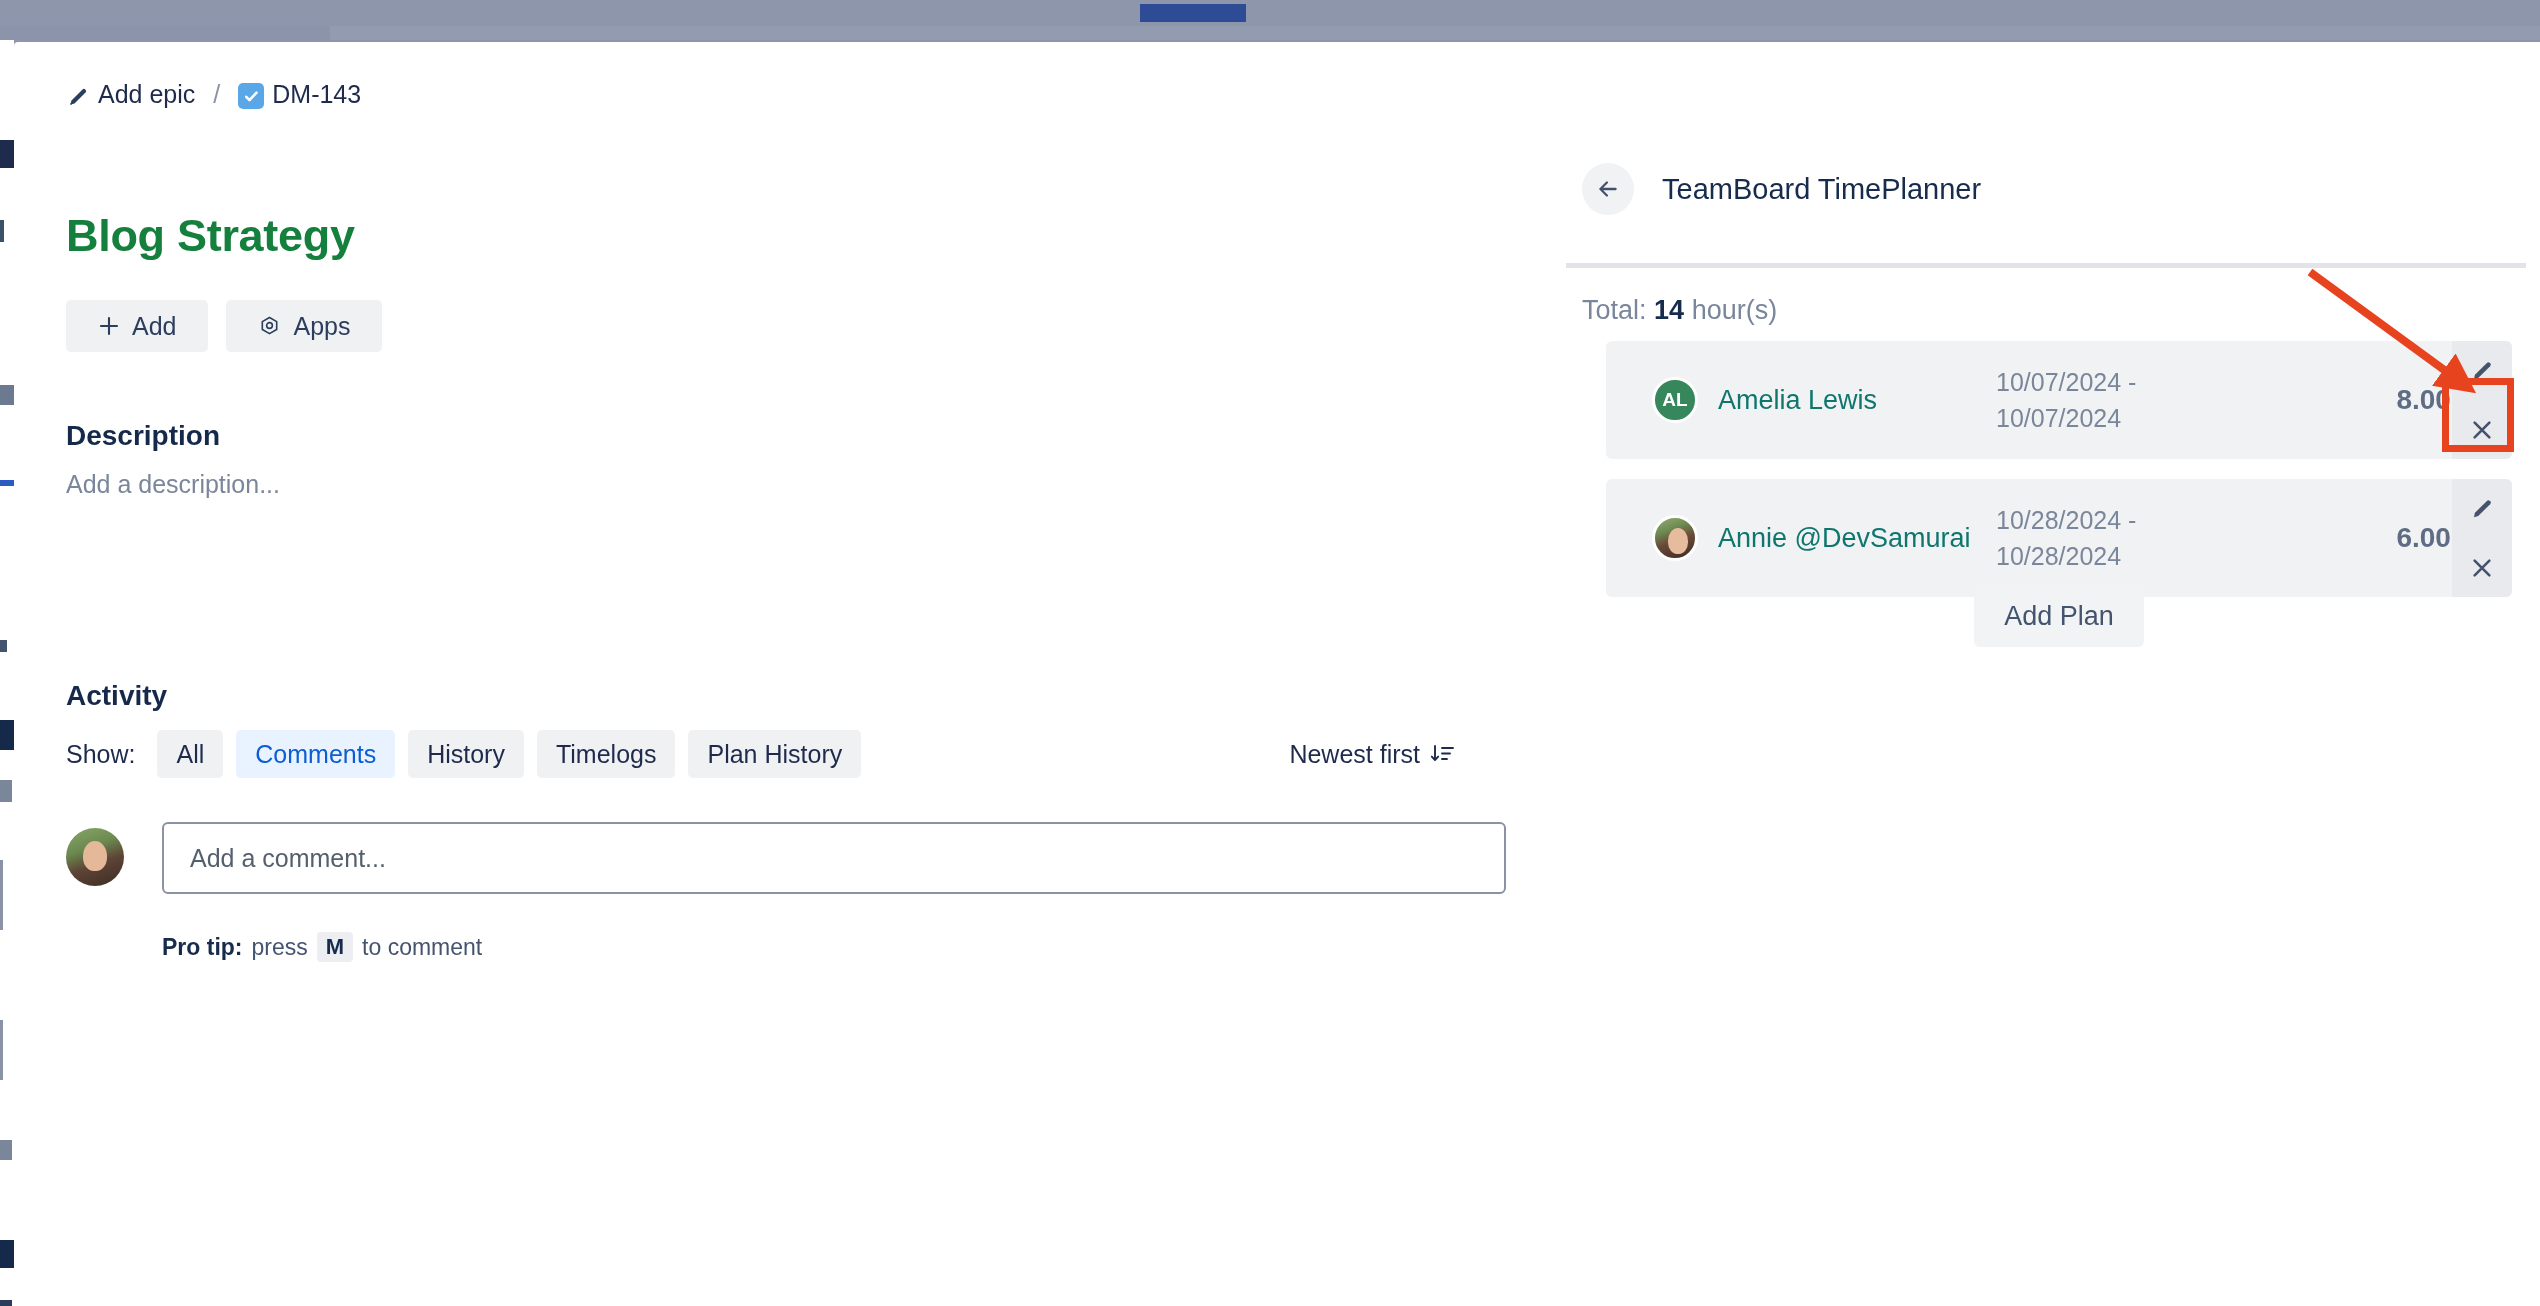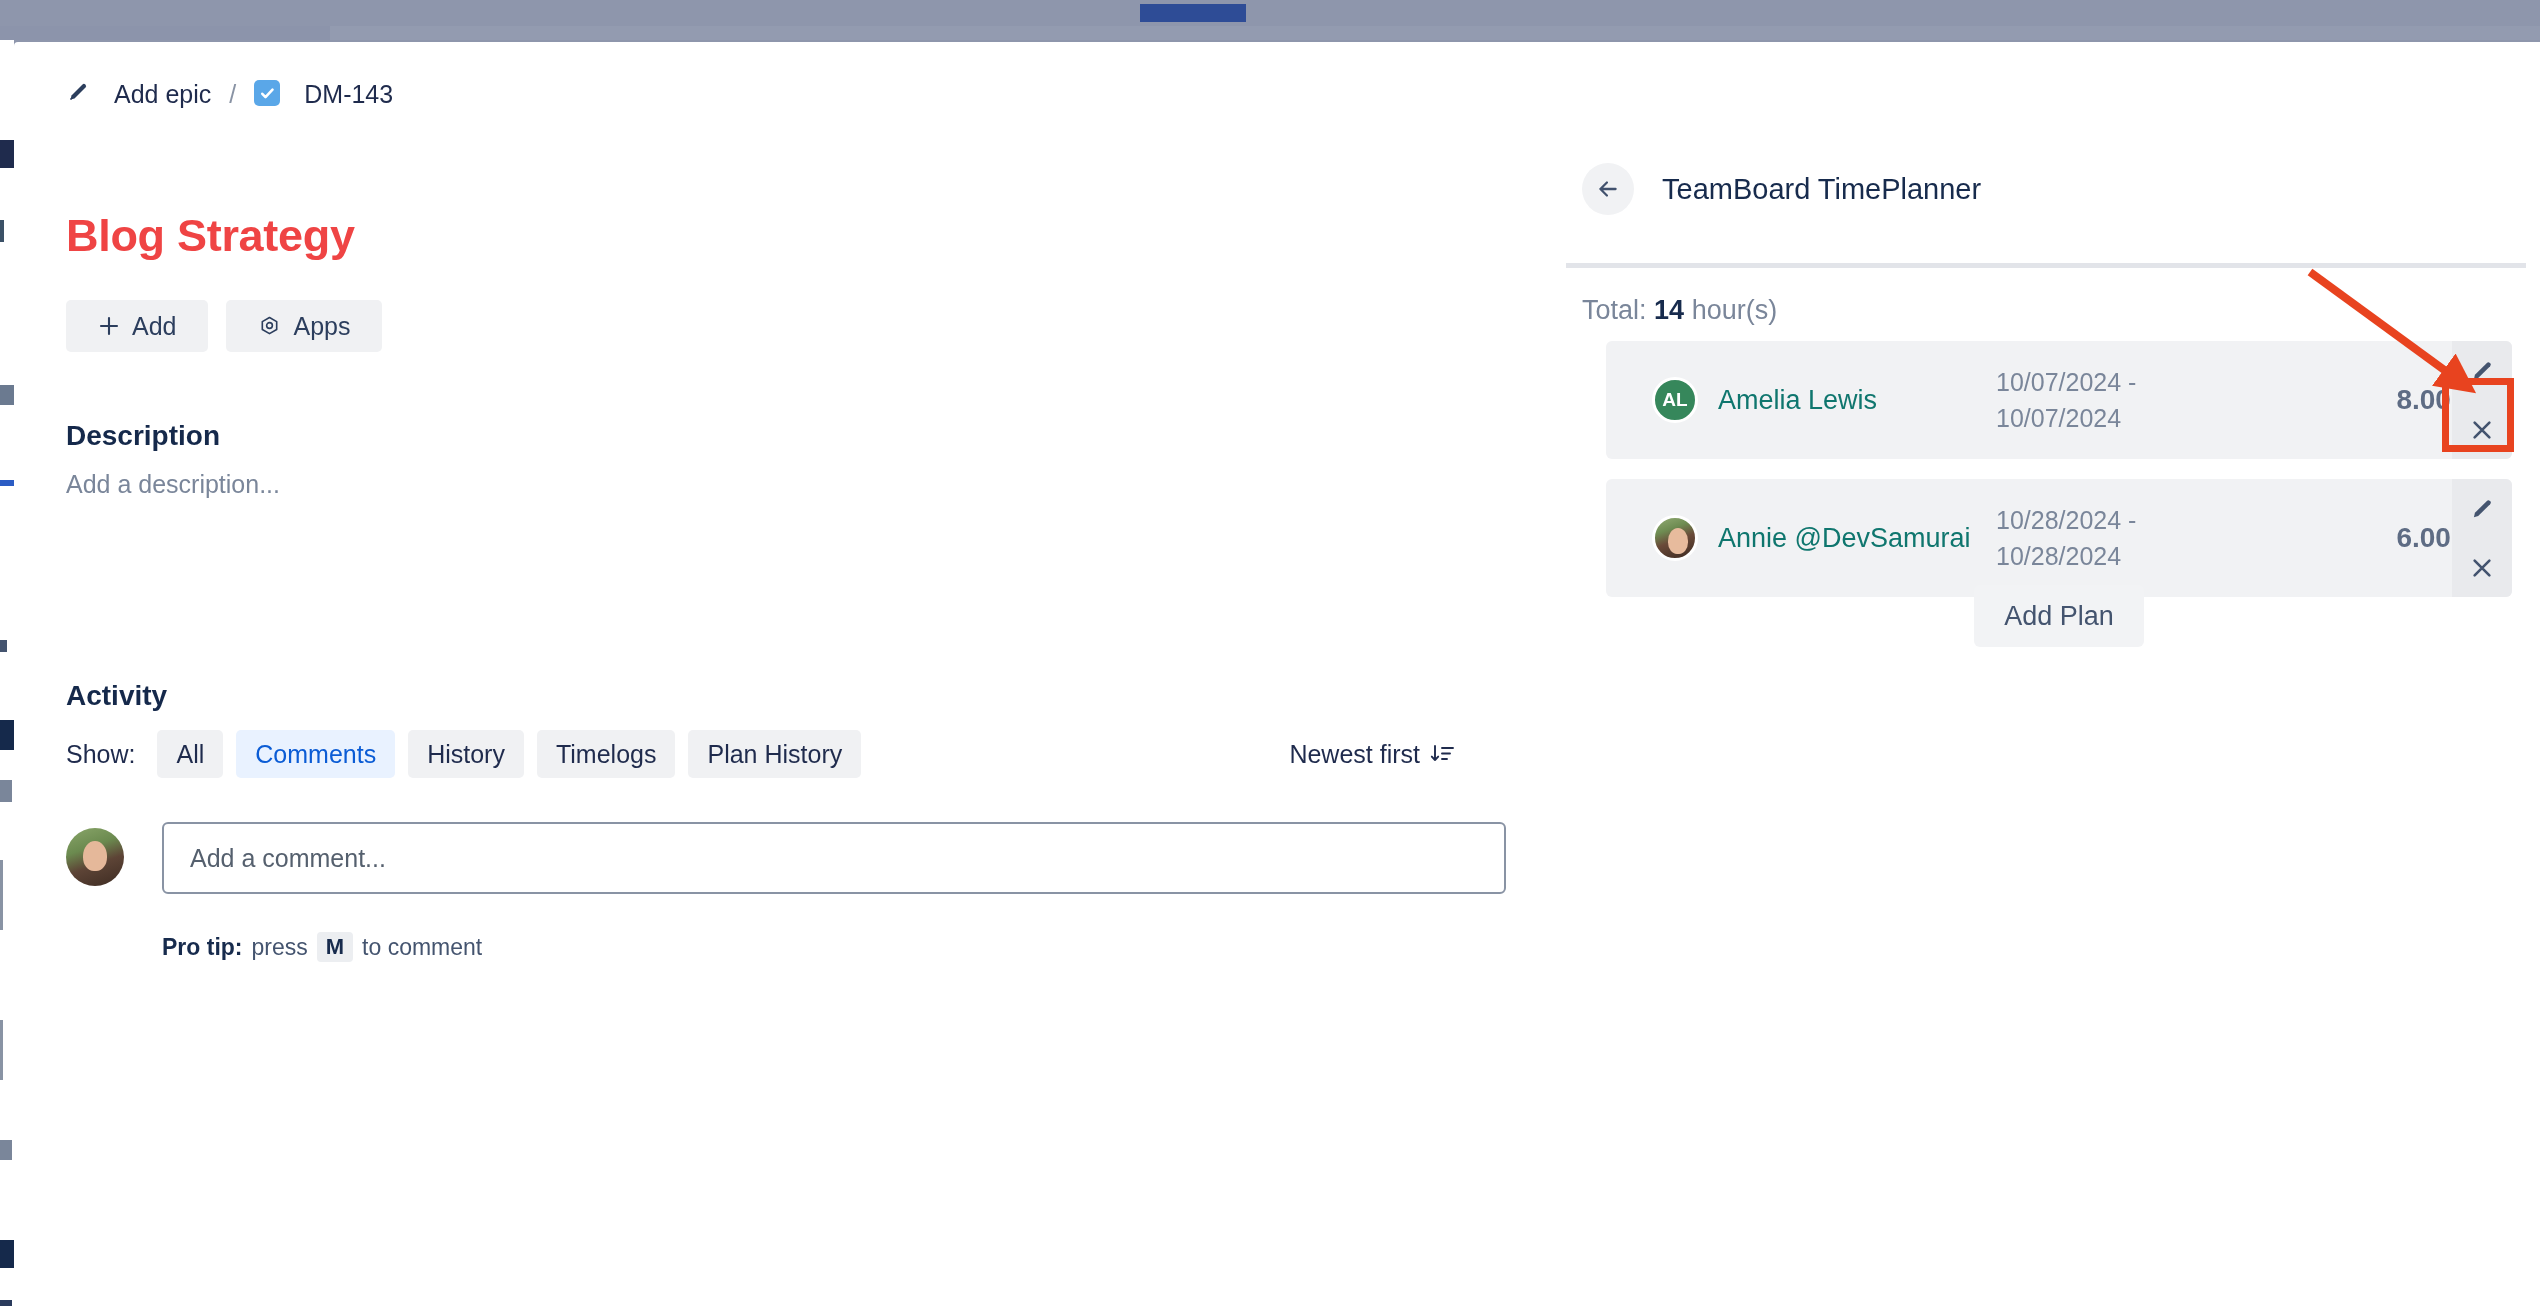--- a/index.html
+++ b/index.html
@@ -49,34 +49,34 @@
   #left-col {
     position: absolute; left: 0; top: 0; width: 1540px; height: 100%;
     padding: 0;
   }
 
   #breadcrumb {
     position: absolute; left: 52px; top: 38px;
     display: flex; align-items: center; gap: 0;
     font-size: 25px; color: #1f2b4d;
   }
-  .crumb-item { display: flex; align-items: flex-start; gap: 24px; }
+  .crumb-item { display: flex; align-items: flex-end; gap: 8px; }
   .crumb-sep { color: #8993a4; margin: 0 18px; font-size: 25px; }
   #pencil-icon svg { display: block; }
   #epic-label { color: #1f2b4d; font-size: 25px; }
   #issue-check {
     width: 26px; height: 26px; background: #5aa7e8; border-radius: 5px;
     display: flex; align-items: center; justify-content: center;
   }
   #issue-check svg { display: block; }
   #issue-key { color: #1f2b4d; font-size: 25px; }
 
   #issue-title {
     position: absolute; left: 52px; top: 168px;
-    font-size: 45px; font-weight: bold; color: #ef4444;
+    font-size: 45px; font-weight: bold; color: #15803d;
     letter-spacing: -0.3px;
   }
 
   #action-row {
     position: absolute; left: 52px; top: 258px;
     display: flex; gap: 18px;
   }
   .ghost-btn {
     background: #f0f1f3; border: none; border-radius: 5px;
     height: 52px; padding: 0 32px;

